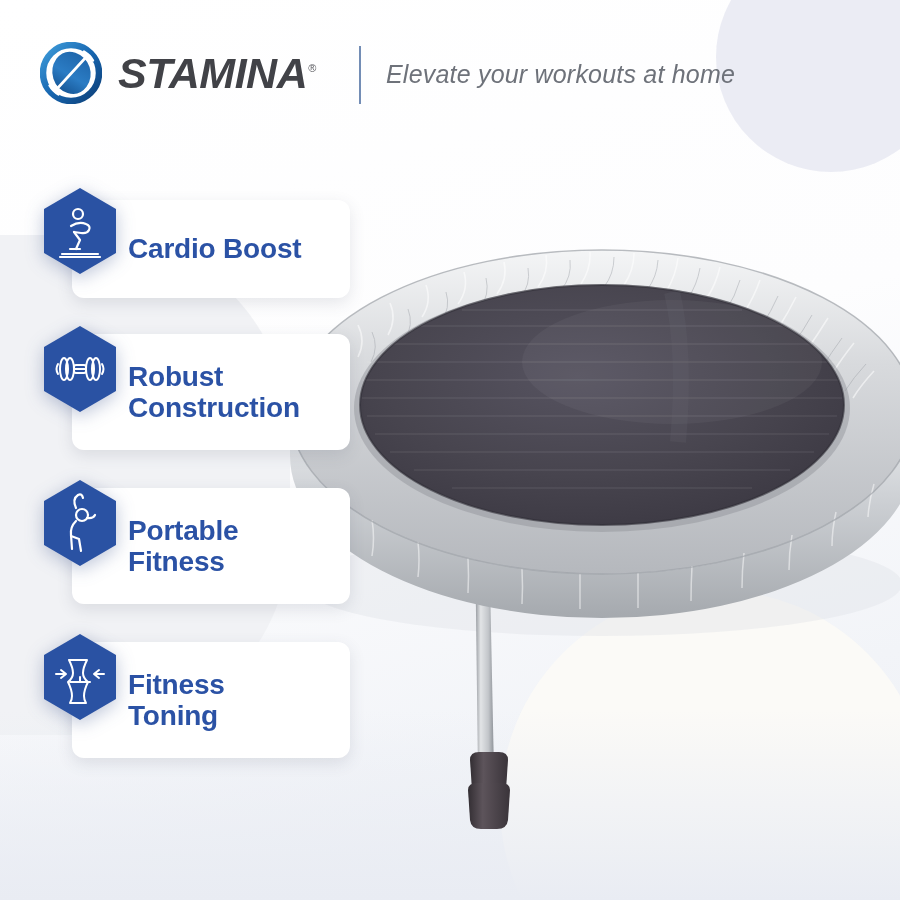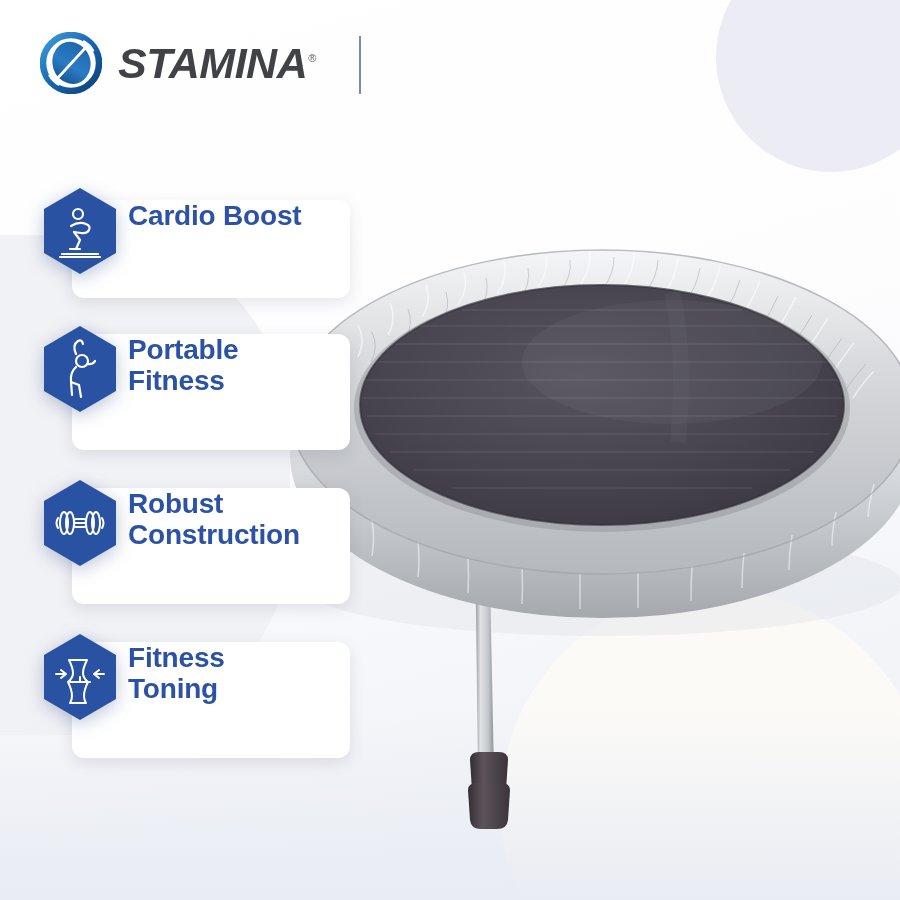--- a/index.html
+++ b/index.html
@@ -32,21 +32,21 @@
     position:absolute; left:-170px; top:235px;
     width:460px; height:500px; border-radius:60px 200px 200px 60px;
     background:#f0f1f4; opacity:.9;
   }
   .bg-soft-bottom {
     position:absolute; left:0; bottom:0; width:900px; height:190px;
     background:linear-gradient(180deg,rgba(236,239,245,0) 0%,#e9ecf3 100%);
   }
 
   
-  .header { position:absolute; left:0; top:0; width:900px; height:118px; }
+  .header { position:absolute; left:0; top:10px; width:900px; height:118px; }
   .logo-wrap { position:absolute; left:40px; top:32px; display:flex; align-items:center; }
   .logo-mark { width:62px; height:62px; flex:0 0 62px; }
   .wordmark {
     margin-left:16px;
     font-size:43px; font-weight:bold; font-style:italic;
     letter-spacing:-0.5px; color:#414247;
     font-family:"Liberation Sans", sans-serif;
     position:relative; line-height:1;
   }
   .wordmark .reg {
@@ -71,21 +71,21 @@
   .card {
     position:relative;
     margin-bottom:26px;
     height:112px;
   }
   .card-panel {
     position:absolute; left:72px; top:14px;
     width:278px; height:98px;
     background:#ffffff; border-radius:12px;
     box-shadow:0 5px 16px rgba(60,70,95,.13);
-    display:flex; 
+    display:flex; align-items:center;
   }
   .card-label {
     margin-left:56px;
     font-size:28px; font-weight:bold; color:#2b52a5;
     line-height:1.12; letter-spacing:-.2px;
     white-space:pre-line;
   }
   .hex {
     position:absolute; left:40px; top:0;
     width:80px; height:90px; z-index:3;
@@ -257,54 +257,38 @@
         <path d="M41.5 13 q9 7 9 18 q0 11 -9 18 q-10 7 -20 0 q-9 -7 -9 -18 q0 -11 9 -18 q10 -7 20 0 Z" fill="url(#innerG)" transform="rotate(-18 31 31)"></path>
         <path d="M15 49 L48 13" stroke="#ffffff" stroke-width="2.6" stroke-linecap="round"></path>
         <path d="M9.5 43.5 a24 24 0 0 0 9 9" stroke="#ffffff" stroke-width="2.4" fill="none" stroke-linecap="round"></path>
         <path d="M44 9.5 a24 24 0 0 1 9 9" stroke="#ffffff" stroke-width="2.4" fill="none" stroke-linecap="round"></path>
       </svg>
       <div class="wordmark">
         <span>STAMINA</span><span class="reg">®</span>
       </div>
     </div>
     <div class="divider"></div>
+    <div class="tagline">Elevate your workouts at home</div>
   </div>
 
   <div class="cards">
 
     <div class="card">
       <div class="card-panel">
         <div class="card-label">Cardio Boost</div>
       </div>
       <svg class="hex" viewBox="0 0 80 90">
         <polygon points="40,2 76,23 76,67 40,88 4,67 4,23" fill="#2a52a3"></polygon>
         <g stroke="#ffffff" stroke-width="2.2" fill="none" stroke-linecap="round" stroke-linejoin="round">
           <circle cx="38" cy="28" r="5"></circle>
           <path d="M31 40 q8 -5 15 -2 q5 2 3 6 q-2 4 -8 3 l-7 -1"></path>
           <path d="M34 46 l6 8 l-4 9"></path>
           <path d="M30 63 l10 0"></path>
           <path d="M22 68 h36"></path>
           <path d="M20 71 h40"></path>
-        </g>
-      </svg>
-    </div>
-
-    <div class="card two-line">
-      <div class="card-panel">
-        <div class="card-label">Portable
-Fitness</div>
-      </div>
-      <svg class="hex" viewBox="0 0 80 90">
-        <polygon points="40,2 76,23 76,67 40,88 4,67 4,23" fill="#2a52a3"></polygon>
-        <g stroke="#ffffff" stroke-width="2.2" fill="none" stroke-linecap="round" stroke-linejoin="round">
-          <circle cx="42" cy="37" r="6"></circle>
-          <path d="M36 30 q-4 -9 2 -13 q4 -2 5 3"></path>
-          <path d="M47 40 q6 1 8 -3"></path>
-          <path d="M36 43 q-6 6 -5 14 l1 14"></path>
-          <path d="M31 58 l8 3 l2 12"></path>
         </g>
       </svg>
     </div>
 
     <div class="card two-line">
       <div class="card-panel">
         <div class="card-label">Robust
 Construction</div>
       </div>
       <svg class="hex" viewBox="0 0 80 90">
@@ -317,20 +301,37 @@
           <path d="M18 40 q-3 5 0 10"></path>
           <path d="M62 40 q3 5 0 10"></path>
           <rect x="34" y="41" width="12" height="8" rx="2"></rect>
           <line x1="34" y1="45" x2="46" y2="45"></line>
         </g>
       </svg>
     </div>
 
     <div class="card two-line">
       <div class="card-panel">
+        <div class="card-label">Portable
+Fitness</div>
+      </div>
+      <svg class="hex" viewBox="0 0 80 90">
+        <polygon points="40,2 76,23 76,67 40,88 4,67 4,23" fill="#2a52a3"></polygon>
+        <g stroke="#ffffff" stroke-width="2.2" fill="none" stroke-linecap="round" stroke-linejoin="round">
+          <circle cx="42" cy="37" r="6"></circle>
+          <path d="M36 30 q-4 -9 2 -13 q4 -2 5 3"></path>
+          <path d="M47 40 q6 1 8 -3"></path>
+          <path d="M36 43 q-6 6 -5 14 l1 14"></path>
+          <path d="M31 58 l8 3 l2 12"></path>
+        </g>
+      </svg>
+    </div>
+
+    <div class="card two-line">
+      <div class="card-panel">
         <div class="card-label">Fitness
 Toning</div>
       </div>
       <svg class="hex" viewBox="0 0 80 90">
         <polygon points="40,2 76,23 76,67 40,88 4,67 4,23" fill="#2a52a3"></polygon>
         <g stroke="#ffffff" stroke-width="2" fill="none" stroke-linecap="round" stroke-linejoin="round">
           <path d="M33 28 h14 q-4 8 -4 13 q0 5 5 9 q-4 8 -4 14 q0 4 2 7 h-16 q2 -3 2 -7 q0 -6 -4 -14 q5 -4 5 -9 q0 -5 -4 -13 Z"></path>
           <line x1="30" y1="50" x2="50" y2="50"></line>
           <line x1="40" y1="45" x2="40" y2="49"></line>
           <path d="M16 42 h9 M21 38 l5 4 l-5 4"></path>

